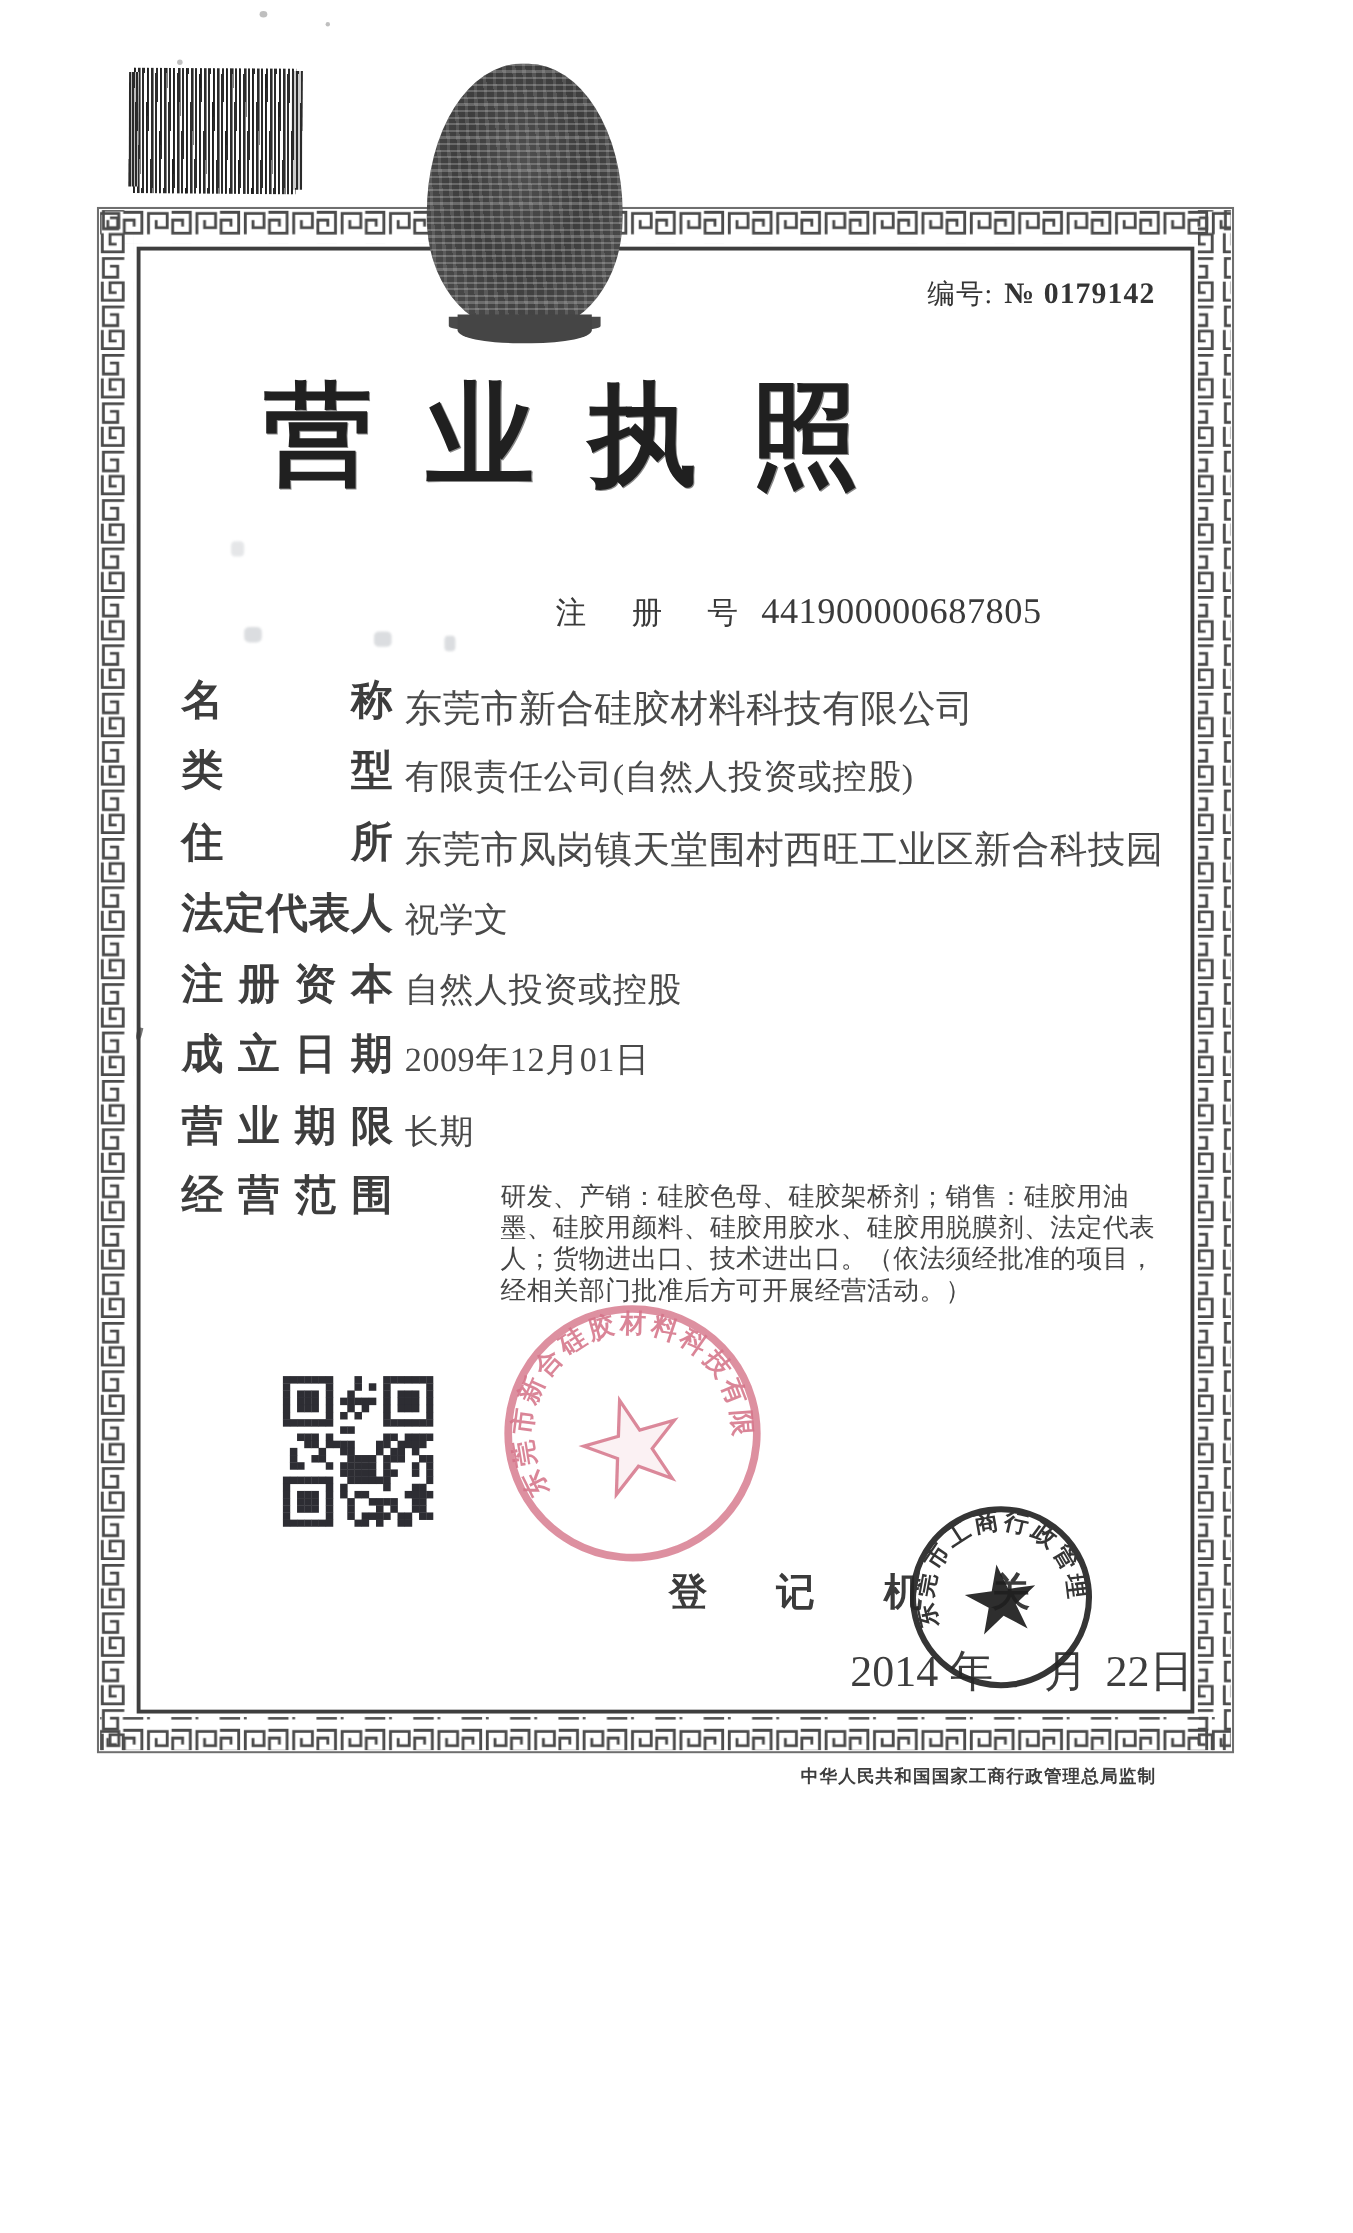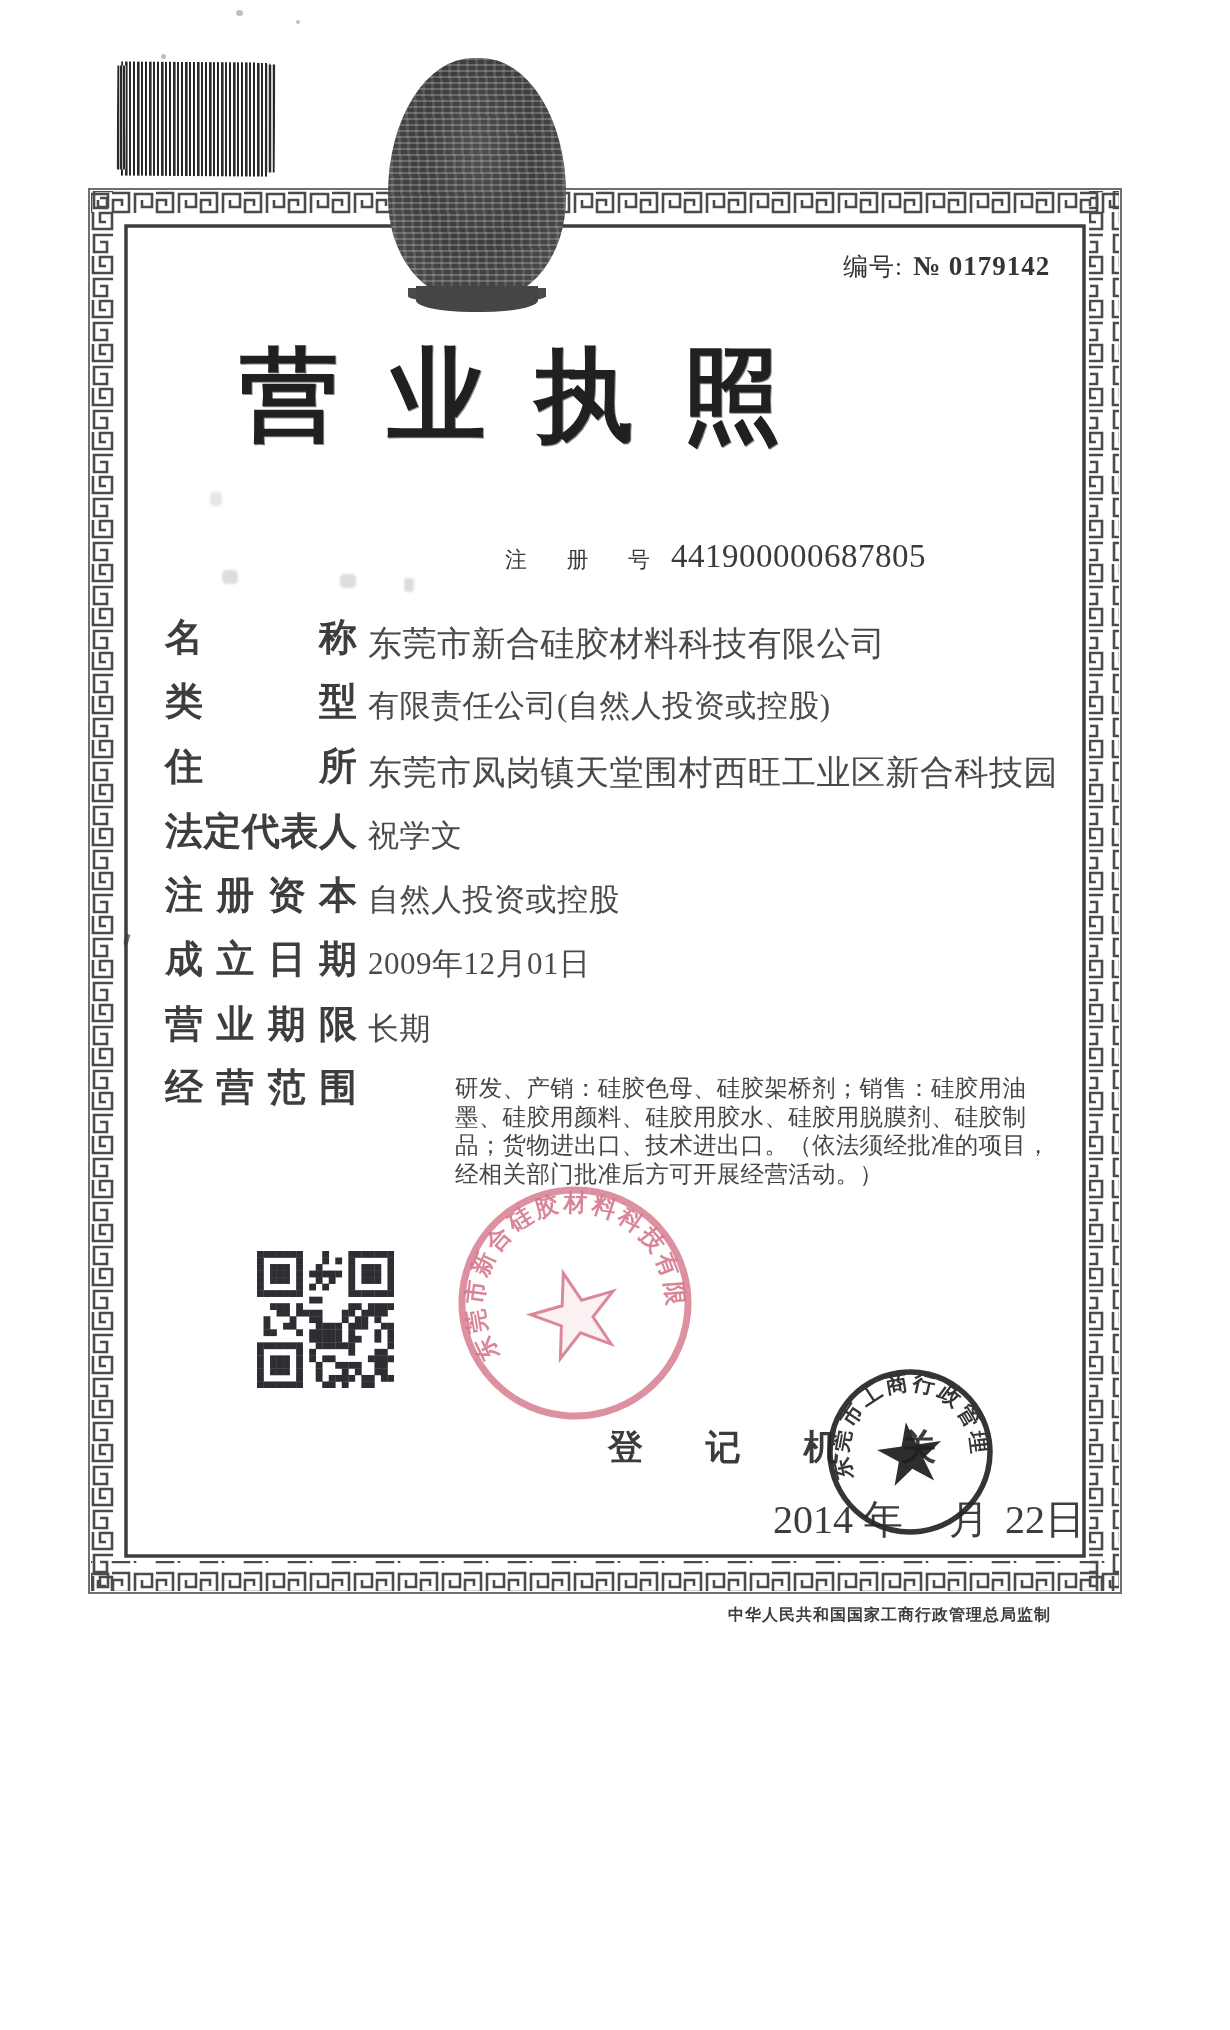--- a/index.html
+++ b/index.html
@@ -35,21 +35,21 @@
   .serial{left:843px;top:250px;font-size:25px;letter-spacing:1px;color:#343434;white-space:nowrap;z-index:4;}
   .serial .no{font-family:"Liberation Serif",serif;font-weight:bold;font-size:27px;margin-left:10px;}
 
   
   .title{left:240px;top:332px;width:470px;font-family:"DejaVu Sans","Liberation Sans",sans-serif;
     font-weight:900;font-size:101px;line-height:1.25;color:#202020;letter-spacing:4px;word-spacing:8px;
     white-space:nowrap;transform:scaleX(.97);transform-origin:left;text-shadow:1px 1px 0 rgba(40,40,40,.55);}
 
   
   .regno{left:505px;top:538px;white-space:nowrap;z-index:4;}
-  .regno .lbl{font-size:22px;letter-spacing:17px;color:#3a3a3a;}
+  .regno .lbl{font-size:28px;letter-spacing:17px;color:#3a3a3a;}
   .regno .val{font-size:33px;letter-spacing:.5px;color:#3a3a3a;font-family:"Liberation Serif",serif;}
 
   
   .row{position:absolute;left:165px;white-space:nowrap;}
   .flabel{display:inline-block;width:192px;font-size:38px;font-weight:600;color:#3d3d3d;
     text-align:justify;text-align-last:justify;vertical-align:top;line-height:1.15;}
   .fvalue{position:absolute;left:203px;top:5px;font-size:34px;color:#4a4a4a;letter-spacing:.5px;}
   .fvalue.small{font-size:31px;}
   .scope{position:absolute;left:290px;top:8px;width:618px;font-size:23.5px;line-height:28.5px;
     color:#454545;white-space:normal;letter-spacing:.3px;}
@@ -145,21 +145,21 @@
   <div class="row" style="top:938px;">
     <span class="flabel">成立日期</span>
     <span class="fvalue small">2009年12月01日</span>
   </div>
   <div class="row" style="top:1003px;">
     <span class="flabel">营业期限</span>
     <span class="fvalue small">长期</span>
   </div>
   <div class="row" style="top:1066px;">
     <span class="flabel">经营范围</span>
-    <span class="scope">研发、产销：硅胶色母、硅胶架桥剂；销售：硅胶用油墨、硅胶用颜料、硅胶用胶水、硅胶用脱膜剂、硅胶制品；货物进出口、技术进出口。（依法须经批准的项目，经相关部门批准后方可开展经营活动。）</span>
+    <span class="scope">研发、产销：硅胶色母、硅胶架桥剂；销售：硅胶用油墨、硅胶用颜料、硅胶用胶水、硅胶用脱膜剂、法定代表人；货物进出口、技术进出口。（依法须经批准的项目，经相关部门批准后方可开展经营活动。）</span>
   </div>
 
   <svg class="abs qr" width="137" height="137" viewBox="0 0 136.5 136.5" id="qr">
       <rect x="6.5" y="65" width="6.8" height="6.8" fill="#2d2d33"></rect>
       <rect x="6.5" y="71.5" width="6.8" height="6.8" fill="#2d2d33"></rect>
       <rect x="6.5" y="78" width="6.8" height="6.8" fill="#2d2d33"></rect>
       <rect x="13" y="52" width="6.8" height="6.8" fill="#2d2d33"></rect>
       <rect x="13" y="78" width="6.8" height="6.8" fill="#2d2d33"></rect>
       <rect x="19.5" y="52" width="6.8" height="6.8" fill="#2d2d33"></rect>
       <rect x="19.5" y="58.5" width="6.8" height="6.8" fill="#2d2d33"></rect>

